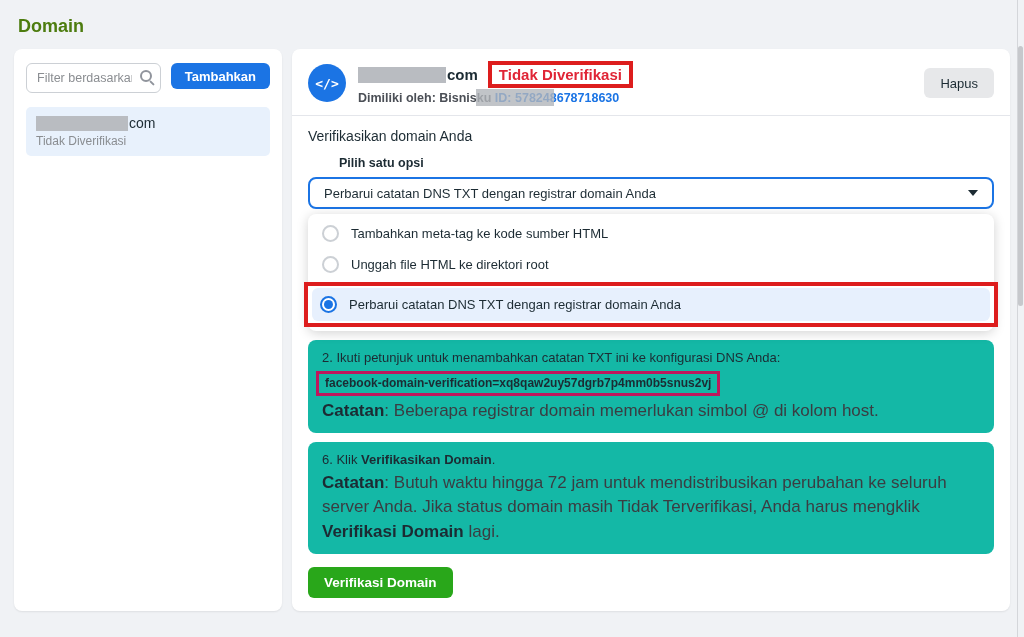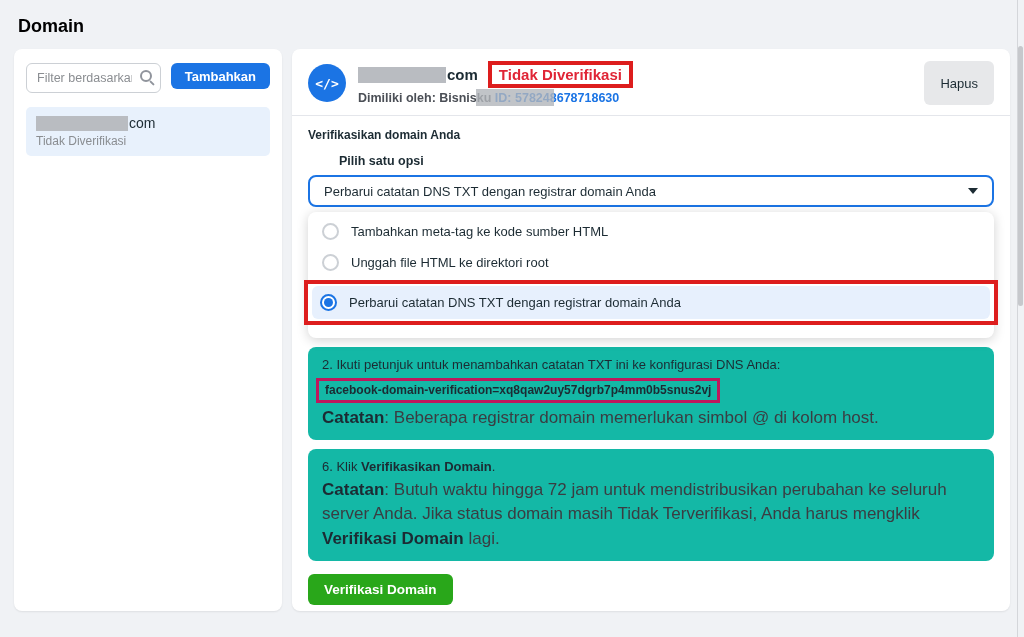--- a/index.html
+++ b/index.html
@@ -5,21 +5,21 @@
   * { margin:0; padding:0; box-sizing:border-box; }
   html,body { width:1024px; height:637px; }
   body {
     font-family:"Liberation Sans", sans-serif;
     background:#f0f2f5;
     color:#1c2b33;
     position:relative;
     overflow:hidden;
   }
   .page-title {
-    font-size:18px; font-weight:bold; color:#000000;
+    font-size:18px; font-weight:bold; color:#4d7c0f;
     padding:16px 0 12px 18px;
   }
   .layout {
     display:flex; gap:10px; padding:0 14px;
     height:562px;
   }
   .panel {
     background:#fff; border-radius:8px;
     box-shadow:0 1px 2px rgba(0,0,0,.08);
   }
@@ -74,39 +74,39 @@
   }
   .status-red { color:#e02536; font-size:15px; font-weight:bold; white-space:nowrap; }
   .head-line2 { font-size:12.5px; color:#4b4f56; margin-top:3px; position:relative; width:fit-content;font-weight:bold; }
   .head-line2 .id-link { color:#1b74e4; }
   .censor-overlay {
     position:absolute; left:118px; top:-2px; width:78px; height:17px;
     background:rgba(178,181,186,.8);
   }
   .btn-hapus {
     background:#e7e8ea; border:none; border-radius:6px; color:#1c2b33;
-    font-size:13px; padding:0 16px; height:44px; cursor:pointer;
+    font-size:13px; padding:0 16px; height:30px; cursor:pointer;
     font-family:"Liberation Sans", sans-serif;
   }
   .main-body { padding:12px 16px 0 16px; }
-  .verify-title { font-size:12px; font-weight:bold; }
+  .verify-title { font-size:14px; font-weight:normal; }
   .select-label { font-size:12.5px; font-weight:bold; margin-top:12px;padding-left:31px; }
   .select-box {
     margin-top:7px; border:2px solid #1b74e4; border-radius:8px; height:32px;
     display:flex; align-items:center; justify-content:space-between;
     padding:0 14px; font-size:13px; cursor:pointer; background:#fff;
   }
   .caret-down {
     width:0; height:0; border-left:5px solid transparent;
     border-right:5px solid transparent; border-top:6px solid #1c2b33;
   }
   .dropdown-panel {
     margin-top:5px; background:#fff; border-radius:8px;
     box-shadow:0 2px 12px rgba(0,0,0,.18);
-    padding:4px 6px 13px 6px; position:relative; z-index:2;
+    padding:4px 6px 4px 6px; position:relative; z-index:2;
   }
   .opt-row {
     display:flex; align-items:center; height:31px; padding:0 8px;
     font-size:13px; color:#1c2b33; cursor:pointer;
   }
   .radio {
     width:17px; height:17px; border-radius:50%; border:2px solid #ccd0d5;
     margin-right:12px; flex-shrink:0; background:#fff; position:relative;
   }
   .radio.checked { border-color:#1b74e4; }

